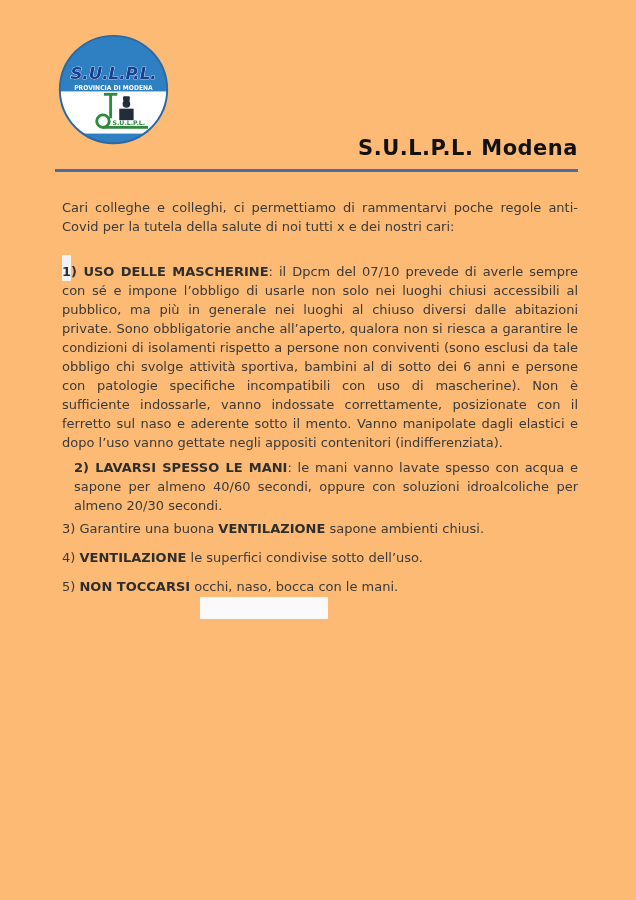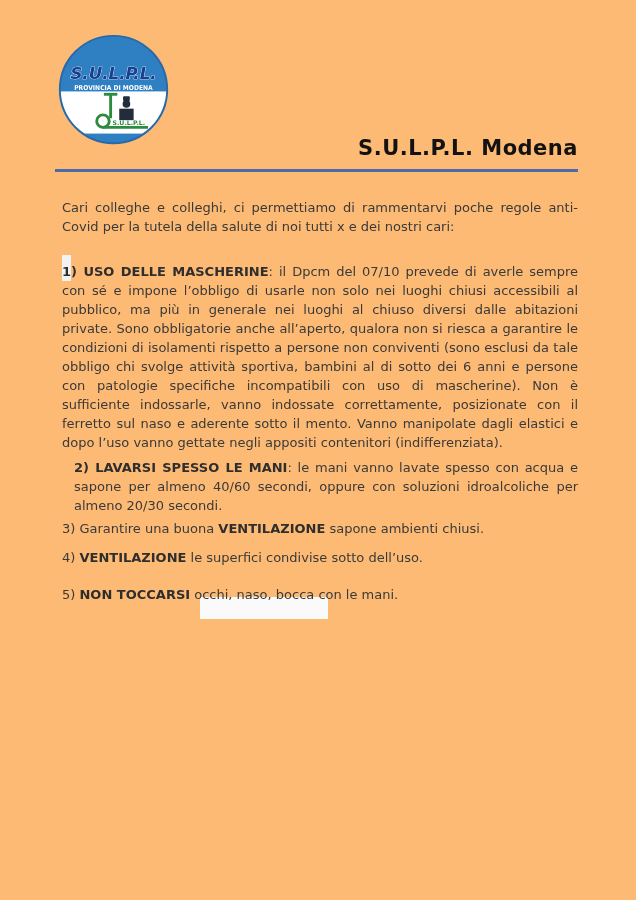--- a/index.html
+++ b/index.html
@@ -38,21 +38,21 @@
     position:absolute;left:62px;top:198px;width:516px;
     color:#3a3a3a;
     font-size:13px;line-height:19px;
     text-align:justify;
   }
   .doc-body p{margin:0;padding:0;}
   .doc-body p:nth-of-type(2){margin-top:26px;}
   .doc-body p:nth-of-type(3){margin-top:6px;margin-left:12px;}
   .doc-body p:nth-of-type(4){margin-top:4px;}
   .doc-body p:nth-of-type(5){margin-top:10px;}
-  .doc-body p:nth-of-type(6){margin-top:18px;}
+  .doc-body p:nth-of-type(6){margin-top:10px;}
   .doc-body p:nth-of-type(4),
   .doc-body p:nth-of-type(5),
   .doc-body p:nth-of-type(6){text-align:left;}
   .seg{color:inherit;}
   .seg.bold{font-weight:bold;color:#2e2e2e;text-align:center;}
 </style>
 </head>
 <body>
 
 <div class="page">

